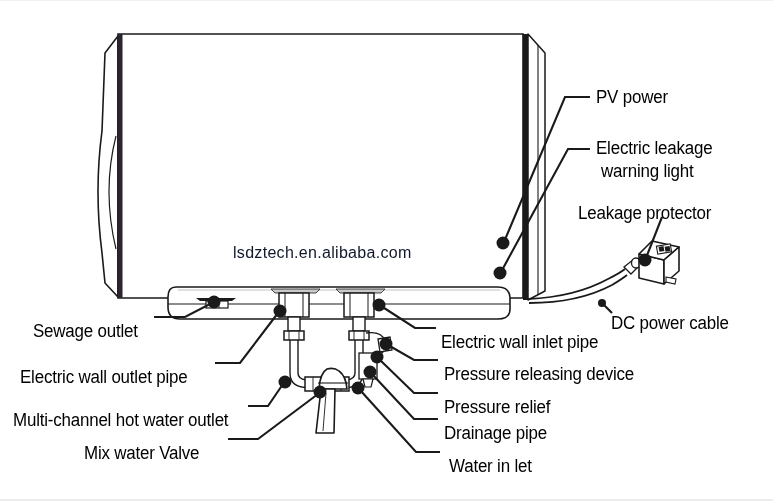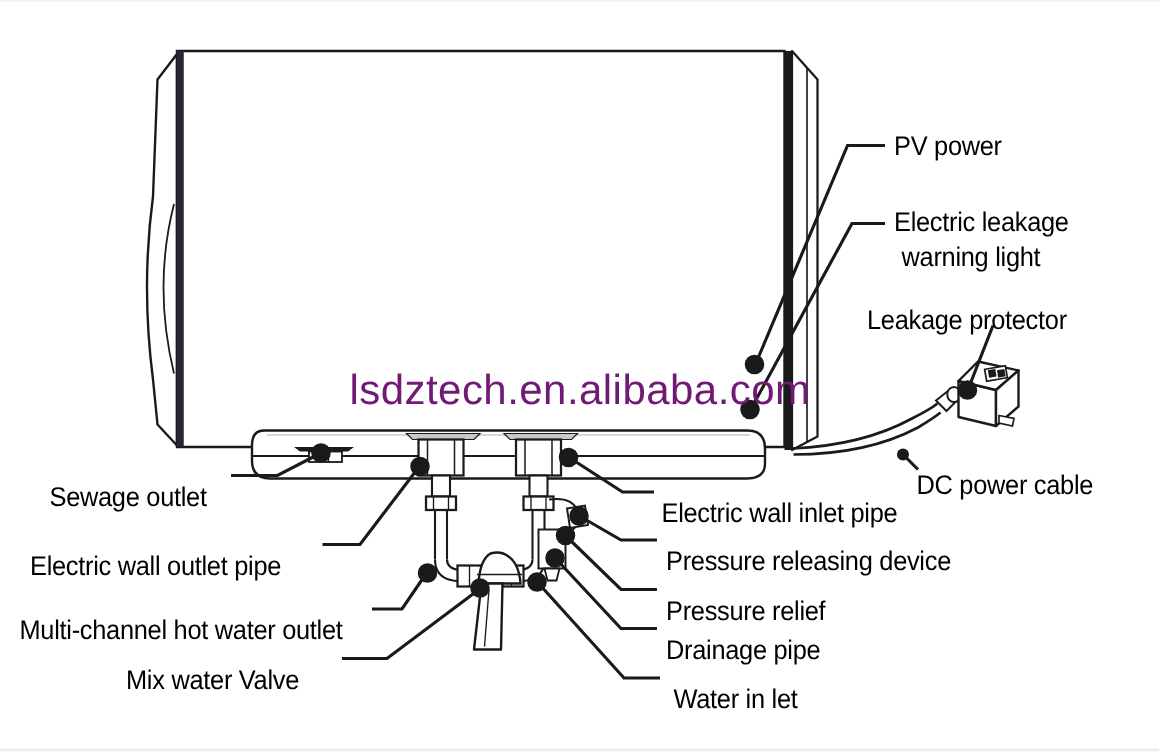--- a/index.html
+++ b/index.html
@@ -36,22 +36,22 @@
     color: #000000;
     white-space: nowrap;
     line-height: 21px;
     letter-spacing: -0.2px;
     transform: scaleX(0.94);
     transform-origin: left center;
   }
   .watermark {
     position: absolute;
     font-family: "Liberation Sans", sans-serif;
-    font-size: 28px;
-    color: #701a75;
+    font-size: 16px;
+    color: #0f172a;
     white-space: nowrap;
     letter-spacing: 0.3px;
     user-select: none;
   }
 </style>
 </head>
 <body>
 
 <div id="canvas">
 

